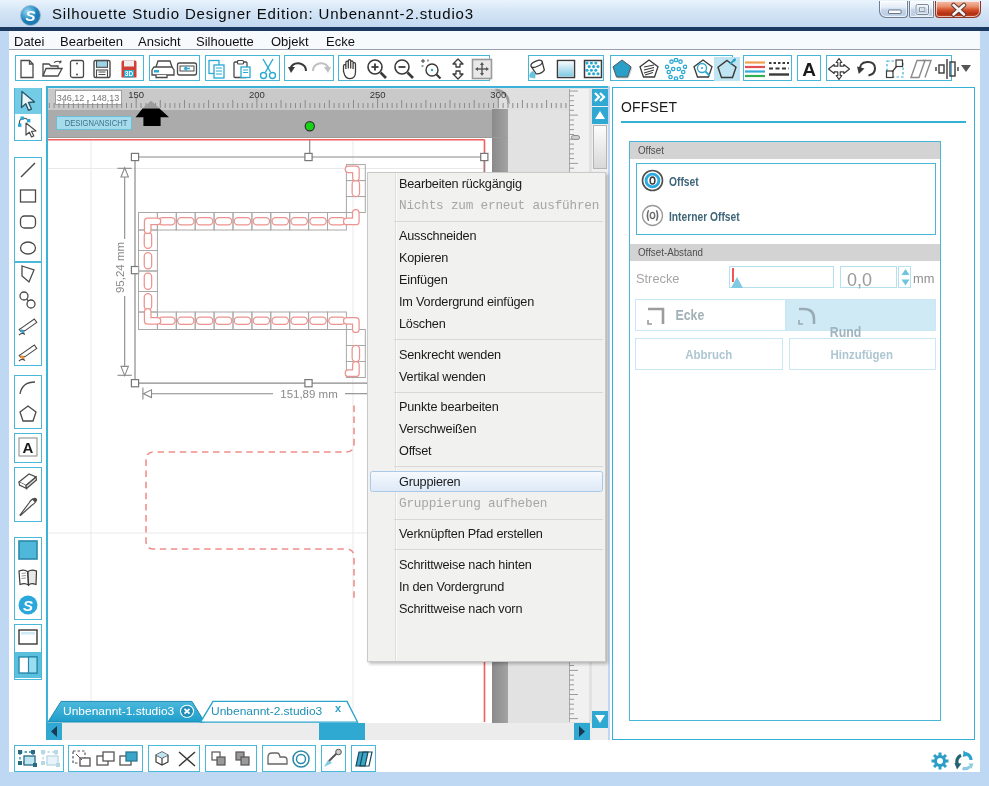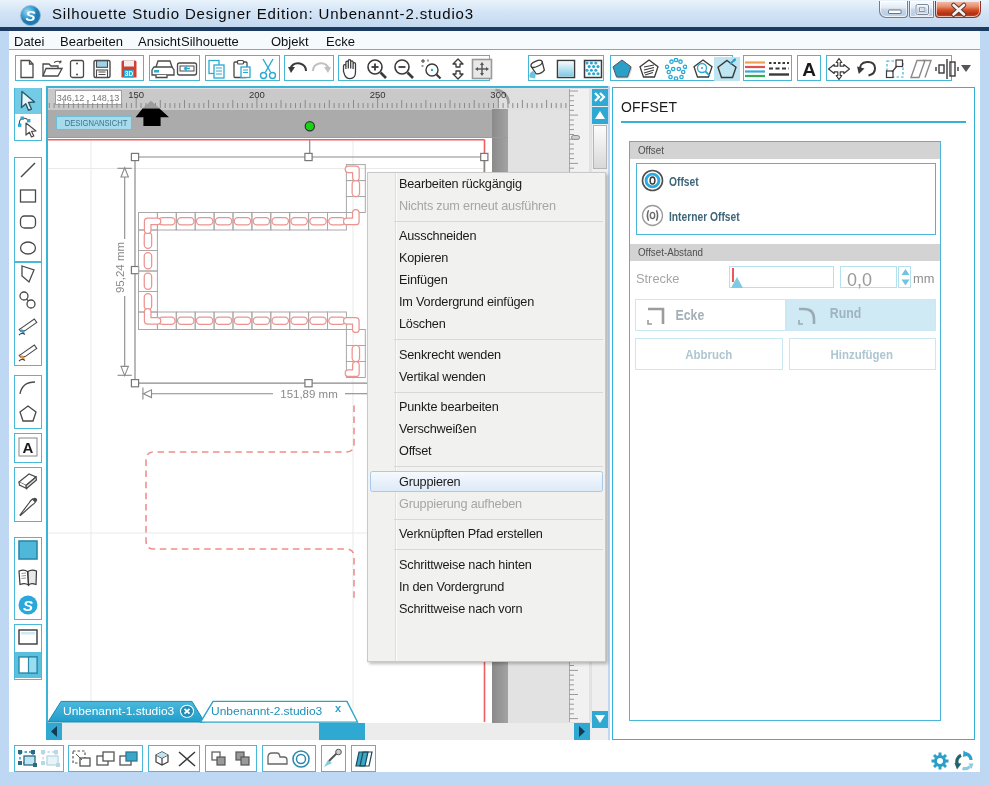--- a/index.html
+++ b/index.html
@@ -37,21 +37,21 @@
 
 #vsb { position:absolute; left:544px; top:1px; width:16px; height:653px; background:#efefef; }
 .sbtn { position:absolute; left:0; width:16px; height:16.5px; background:#2fa9d2; color:#fff; display:flex; align-items:center; justify-content:center; }
 #hsb { position:absolute; left:-2px; top:634.5px; width:546px; height:17px; background:#ececec; }
 
 #tabs { position:absolute; left:-1px; top:611.5px; width:520px; height:23px; }
 
 #cmenu { left:367px; top:171.5px; width:239px; height:490px; background:#f1f1f0; border:1px solid #c9c9c9; box-shadow:2px 2px 3px rgba(0,0,0,0.25); font-size:12.7px; color:#1a1a1a; }
 #cmenu .gut { position:absolute; left:27px; top:0; width:1px; height:100%; background:#dededd; box-shadow:1px 0 0 #fbfbfb; }
 .mi { position:relative; height:22px; line-height:22px; padding-left:31px; white-space:nowrap; letter-spacing:-0.2px; }
-.mi.dis { color:#a6a6a6; }
+.mi.dis { color:#a6a6a6;font-family:Liberation Mono, monospace; }
 .msep { height:8.5px; position:relative; }
 .msep div { position:absolute; left:26px; right:2px; top:4px; height:1px; background:#d8d8d7; }
 .mi.hi span { position:relative; z-index:1; }
 .mi.hi::before { content:""; position:absolute; left:2px; right:2px; top:0px; bottom:1px; border:1px solid #a9c9e8; border-radius:2.5px; background:linear-gradient(#f6fafd,#e7f0fa 55%,#dfeaf7); }
 
 #rpanel { left:610px; top:86px; width:370px; height:654px; background:#fff; }
 #rbox { position:absolute; left:1.5px; top:1px; width:363px; height:652.5px; border:1px solid #35b1d5; }
 #offtitle { position:absolute; left:11px; top:12px; font-size:15.5px; letter-spacing:0.2px; color:#1a1a1a; transform:scaleX(0.9); transform-origin:left center; }
 #offline { position:absolute; left:11px; top:35px; width:345px; height:1.5px; background:#35b1d5; }
 #ibox { position:absolute; left:19px; top:54.5px; width:312px; height:580.8px; border:1px solid #49b6d7; background:#fff; }
@@ -102,21 +102,21 @@
       <path d="M17.5 4 L28 13.5 M28 4 L17.5 13.5" stroke="#5e3a2e" stroke-width="4.6" stroke-linecap="round"></path>
       <path d="M17.5 4 L28 13.5 M28 4 L17.5 13.5" stroke="#f4f4f4" stroke-width="2.6" stroke-linecap="round"></path>
     </svg>
   </div>
 <div id="navybar" class="abs"></div>
 
 <div id="menubar" class="abs">
   <span style="left:5px">Datei</span>
   <span style="left:51px">Bearbeiten</span>
   <span style="left:129px">Ansicht</span>
-  <span style="left:172px">Silhouette</span>
+  <span style="left:187px">Silhouette</span>
   <span style="left:262px">Objekt</span>
   <span style="left:317px">Ecke</span>
 </div>
 
 <div id="topbar" class="abs">
 <div class="tgrp" style="left:6px;width:128.5px">
       <div class="ticon" style="left:-2px;top:1px;">
         <svg width="20" height="20" viewBox="0 0 20 20">
           <path d="M4 1.5 L12.5 1.5 L16 5 L16 18.5 L4 18.5 Z" fill="#fff" stroke="#4a4a4a" stroke-width="1.3"></path>
           <path d="M12.5 1.5 L12.5 5 L16 5" fill="none" stroke="#4a4a4a" stroke-width="1.3"></path>
@@ -1109,21 +1109,21 @@
           <path d="M1 2 L16 2 L16 17" fill="none" stroke="#9c9c9c" stroke-width="2.6"></path>
           <path d="M1 13 L1 17 L5 17" fill="none" stroke="#9c9c9c" stroke-width="1.6"></path>
         </svg>
       <div style="margin-top:7px;padding-left:37px;text-align:left"><span class="cx" style="font-size:14.5px;color:#a3b0b8">Ecke</span></div>
     </div>
     <div class="pbtn" style="left:155.5px;top:157px;width:150px;height:32px;background:#cfeaf5">
       <svg class="abs" style="left:11px;top:7px" width="22" height="19">
           <path d="M1 2 L6 2 Q16 2 16 12 L16 17" fill="none" stroke="#9aabb5" stroke-width="2.6"></path>
           <path d="M1 13 L1 17 L5 17" fill="none" stroke="#9aabb5" stroke-width="1.6"></path>
         </svg>
-      <div style="margin-top:5px;padding-left:40px;text-align:left"><span class="cx" style="font-size:14.5px;color:#9fb4bf">Rund</span></div>
+      <div style="margin-top:24px;padding-left:40px;text-align:left"><span class="cx" style="font-size:14.5px;color:#9fb4bf">Rund</span></div>
     </div>
     <div class="pbtn" style="left:5px;top:196.5px;width:147.5px;height:31.5px">
         <div style="margin-top:7.5px"><span class="cx">Abbruch</span></div>
       </div>
     <div class="pbtn" style="left:158.5px;top:196.5px;width:147px;height:31.5px">
         <div style="margin-top:7.5px"><span class="cx">Hinzufügen</span></div>
       </div>
   </div>
 
   <svg class="abs" style="left:320px;top:664px;z-index:30" width="44" height="22" viewBox="0 0 44 22">

